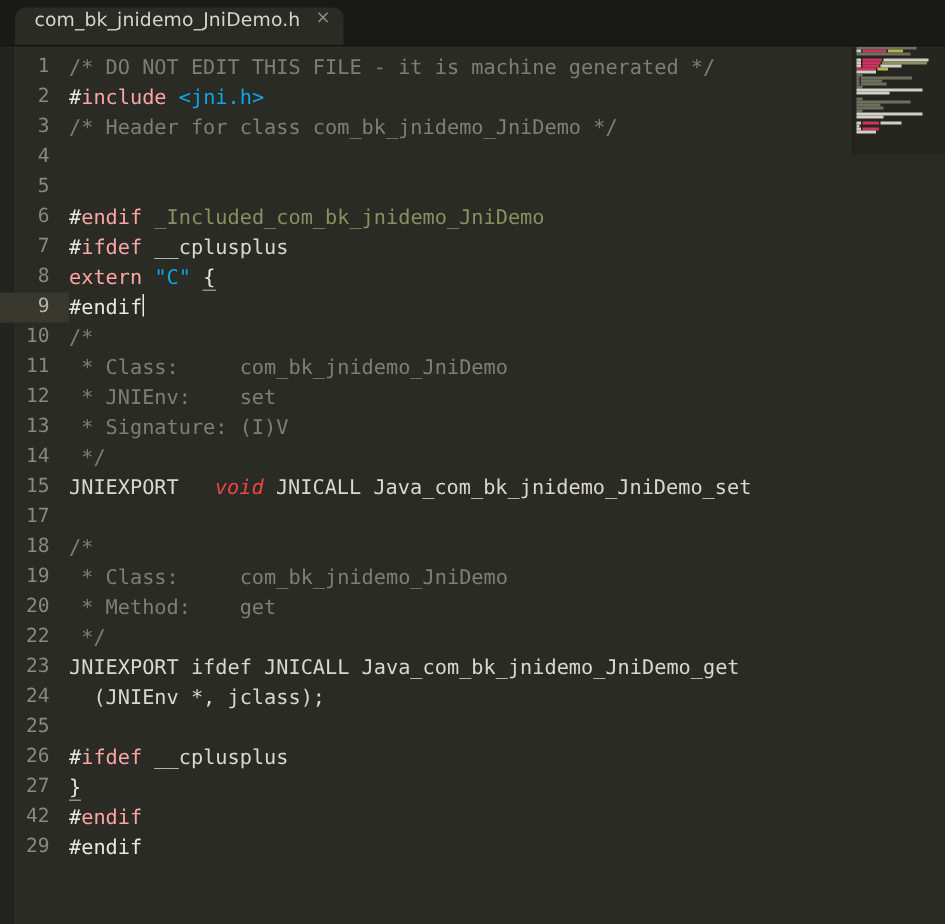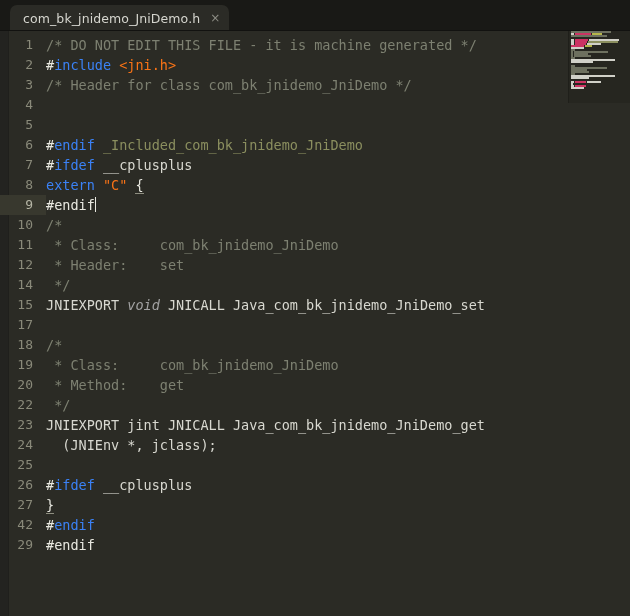--- a/index.html
+++ b/index.html
@@ -32,21 +32,21 @@
     left: 0; right: 0; bottom: 0;
     height: 1px;
     background: #121210;
   }
   .tab {
     position: absolute;
     left: 10px;
     top: 5px;
     height: 26px;
     display: flex;
-    align-items: center;
+    align-items: flex-start;
     padding: 0 9px 0 13px;
     background: #2b2b26;
     border-radius: 7px 7px 0 0;
     box-sizing: border-box;
   }
   .tab-label {
     font-family: "DejaVu Sans", "Liberation Sans", sans-serif;
     font-size: 12.5px;
     color: #d6d6cf;
     letter-spacing: 0.1px;
@@ -116,24 +116,24 @@
   .line.current .ln { color: #b6b6a6; }
   .src {
     position: relative;
     z-index: 2;
     color: #d8d8d0;
   }
 
   
   .t-plain  { color: #d8d8d0; }
   .t-hash   { color: #e8e8e0; }
-  .t-pre    { color: #3b82f6; }
-  .t-str    { color: #f97316; }
+  .t-pre    { color: #fca5a5; }
+  .t-str    { color: #0ea5e9; }
   .t-cmt    { color: #7d8071; }
-  .t-type   { color: #a3a3a3; font-style: italic; }
+  .t-type   { color: #ef4444; font-style: italic; margin-left: 16px; }
   .t-dim    { color: #8b8f5f; }
   .t-brace  { color: #e8e8e0; border-bottom: 1px solid #8e8e80; }
 
   .caret {
     display: inline-block;
     width: 1px;
     height: 15px;
     background: #e8e8e0;
     vertical-align: -2px;
     margin-left: 0px;
@@ -178,29 +178,30 @@
         <div class="line"><span class="ln">2</span><span class="src"><span class="t-hash">#</span><span class="t-pre">include</span><span class="t-plain"> </span><span class="t-str">&lt;jni.h&gt;</span></span></div>
         <div class="line"><span class="ln">3</span><span class="src"><span class="t-cmt">/* Header for class com_bk_jnidemo_JniDemo */</span></span></div>
         <div class="line"><span class="ln">4</span><span class="src"></span></div>
         <div class="line"><span class="ln">5</span></div>
         <div class="line"><span class="ln">6</span><span class="src"><span class="t-hash">#</span><span class="t-pre">endif</span><span class="t-dim"> _Included_com_bk_jnidemo_JniDemo</span></span></div>
         <div class="line"><span class="ln">7</span><span class="src"><span class="t-hash">#</span><span class="t-pre">ifdef</span><span class="t-plain"> __cplusplus</span></span></div>
         <div class="line"><span class="ln">8</span><span class="src"><span class="t-pre">extern</span><span class="t-plain"> </span><span class="t-str">"C"</span><span class="t-plain"> </span><span class="t-brace">{</span></span></div>
         <div class="line current"><span class="ln-bg"></span><span class="ln">9</span><span class="src"><span class="t-hash">#endif</span><span class="caret"></span></span></div>
         <div class="line"><span class="ln">10</span><span class="src"><span class="t-cmt">/*</span></span></div>
         <div class="line"><span class="ln">11</span><span class="src"><span class="t-cmt"> * Class:     com_bk_jnidemo_JniDemo</span></span></div>
-        <div class="line"><span class="ln">12</span><span class="src"><span class="t-cmt"> * Header:    set</span></span></div>
+        <div class="line"><span class="ln">12</span><span class="src"><span class="t-cmt"> * JNIEnv:    set</span></span></div>
+        <div class="line"><span class="ln">13</span><span class="src"><span class="t-cmt"> * Signature: (I)V</span></span></div>
         <div class="line"><span class="ln">14</span><span class="src"><span class="t-cmt"> */</span></span></div>
         <div class="line"><span class="ln">15</span><span class="src"><span class="t-plain">JNIEXPORT </span><span class="t-type">void</span><span class="t-plain"> JNICALL Java_com_bk_jnidemo_JniDemo_set</span></span></div>
         <div class="line"><span class="ln">17</span><span class="src"></span></div>
         <div class="line"><span class="ln">18</span><span class="src"><span class="t-cmt">/*</span></span></div>
         <div class="line"><span class="ln">19</span><span class="src"><span class="t-cmt"> * Class:     com_bk_jnidemo_JniDemo</span></span></div>
         <div class="line"><span class="ln">20</span><span class="src"><span class="t-cmt"> * Method:    get</span></span></div>
         <div class="line"><span class="ln">22</span><span class="src"><span class="t-cmt"> */</span></span></div>
-        <div class="line"><span class="ln">23</span><span class="src"><span class="t-plain">JNIEXPORT jint JNICALL Java_com_bk_jnidemo_JniDemo_get</span></span></div>
+        <div class="line"><span class="ln">23</span><span class="src"><span class="t-plain">JNIEXPORT ifdef JNICALL Java_com_bk_jnidemo_JniDemo_get</span></span></div>
         <div class="line"><span class="ln">24</span><span class="src"><span class="t-plain">  (JNIEnv *, jclass);</span></span></div>
         <div class="line"><span class="ln">25</span><span class="src"></span></div>
         <div class="line"><span class="ln">26</span><span class="src"><span class="t-hash">#</span><span class="t-pre">ifdef</span><span class="t-plain"> __cplusplus</span></span></div>
         <div class="line"><span class="ln">27</span><span class="src"><span class="t-brace">}</span></span></div>
         <div class="line"><span class="ln">42</span><span class="src"><span class="t-hash">#</span><span class="t-pre">endif</span></span></div>
         <div class="line"><span class="ln">29</span><span class="src"><span class="t-hash">#endif</span></span></div>
       </div>
     <div class="minimap" id="minimap">
         <div class="mm-row">
           <div class="mm-seg" style="width: 40px; background: rgb(109, 112, 95);"></div>

